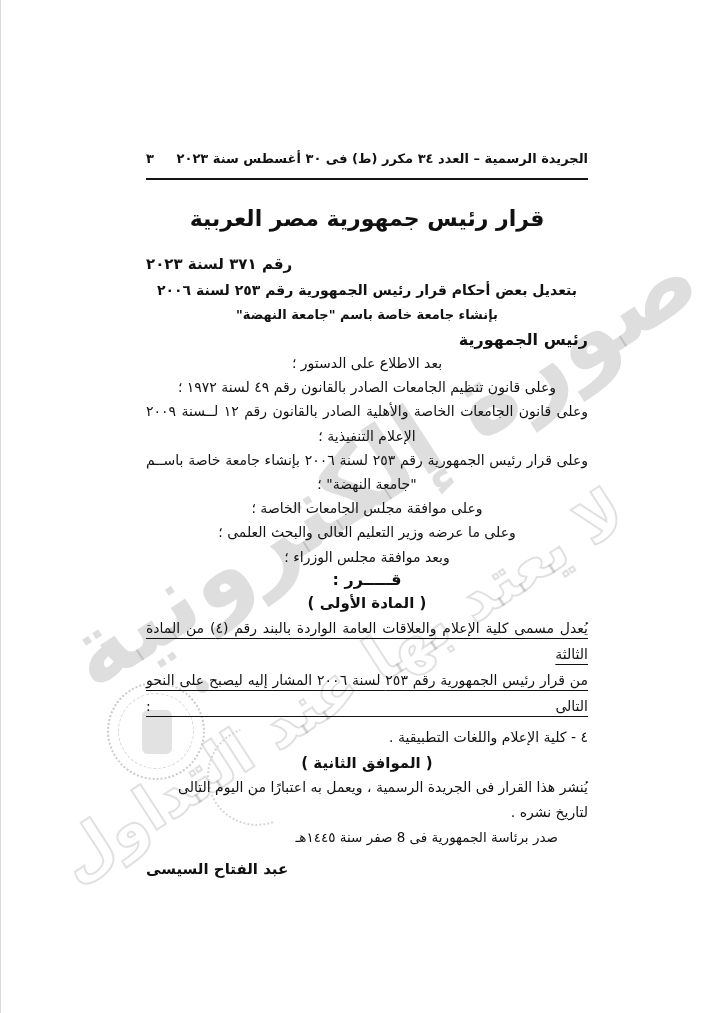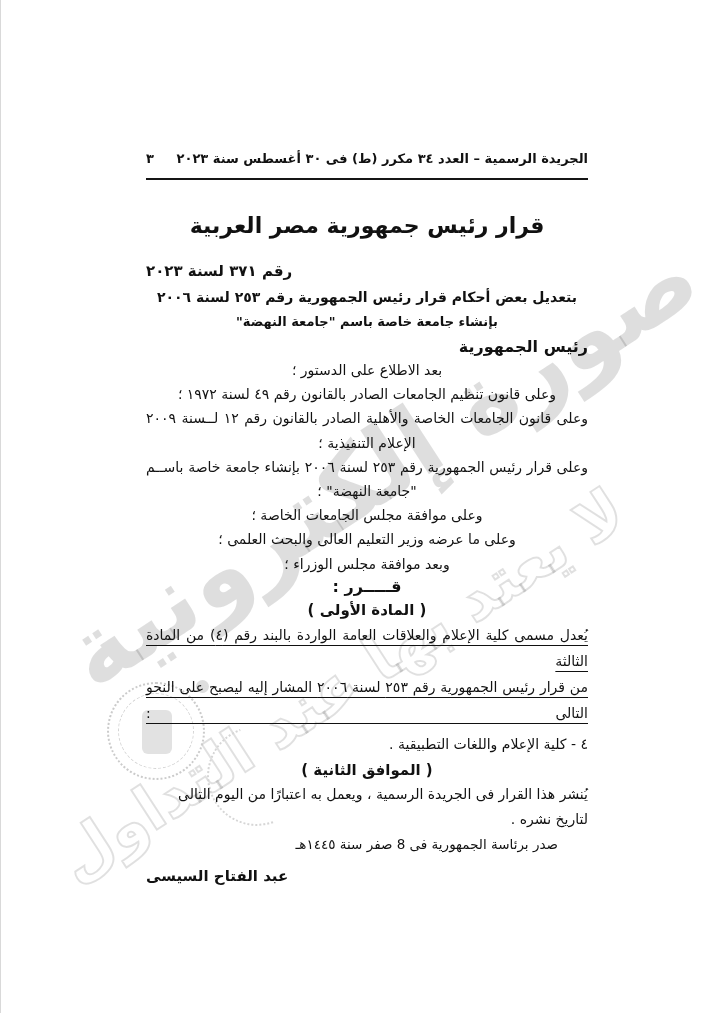--- a/index.html
+++ b/index.html
@@ -49,21 +49,21 @@
     background:#dedede; border-radius:50%;
   }
 
   
   .content { position:absolute; top:150px; right:126px; left:145px; z-index:2; }
 
   .hdr { display:flex; justify-content:space-between; align-items:baseline;
          font-size:13px; font-weight:bold; line-height:18px; }
   .rule { border-top:2px solid #151515; margin-top:10px; }
 
-  .title  { margin-top:32px; text-align:center; font-size:22px; font-weight:bold; line-height:28px; }
+  .title  { margin-top:25px; text-align:center; font-size:22px; font-weight:bold; line-height:28px; }
   .num    { margin-top:20px;  text-align:left; font-size:15px; font-weight:bold; line-height:22px; }
   .sub1   { margin-top:5px;  text-align:center; font-size:14px; font-weight:bold; line-height:21px; }
   .sub2   { margin-top:4px;  text-align:center; font-size:13px; font-weight:bold; line-height:20px; }
   .auth   { margin-top:4px;  text-align:right;  font-size:16px; font-weight:bold; line-height:22px; }
 
   .bline  { font-size:14px; line-height:24.2px; text-align:center; }
   .just   { text-align:justify; text-align-last:justify; }
 
   .qarar   { text-align:center; font-size:16px; font-weight:bold; line-height:22px; }
   .arthead { text-align:center; font-size:15px; font-weight:bold; line-height:24px; }

